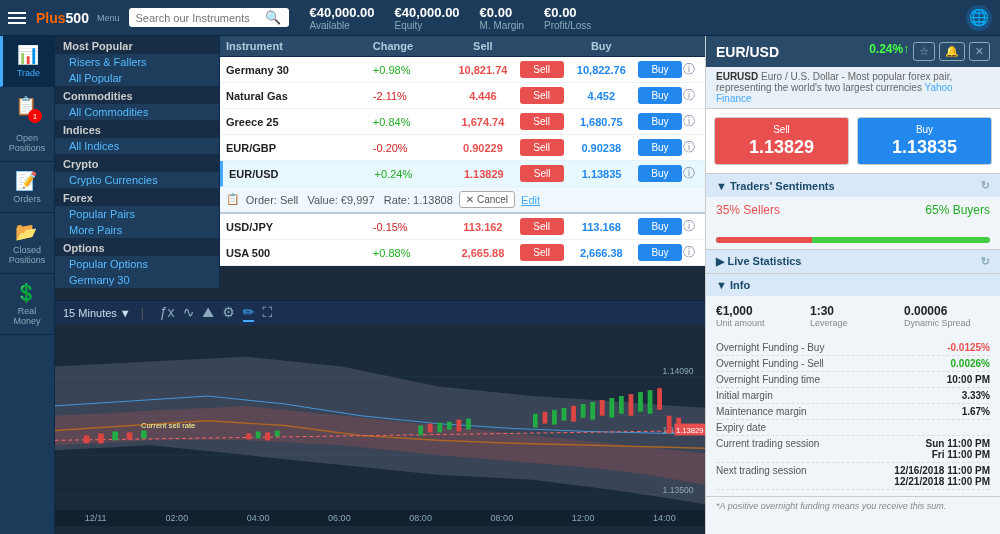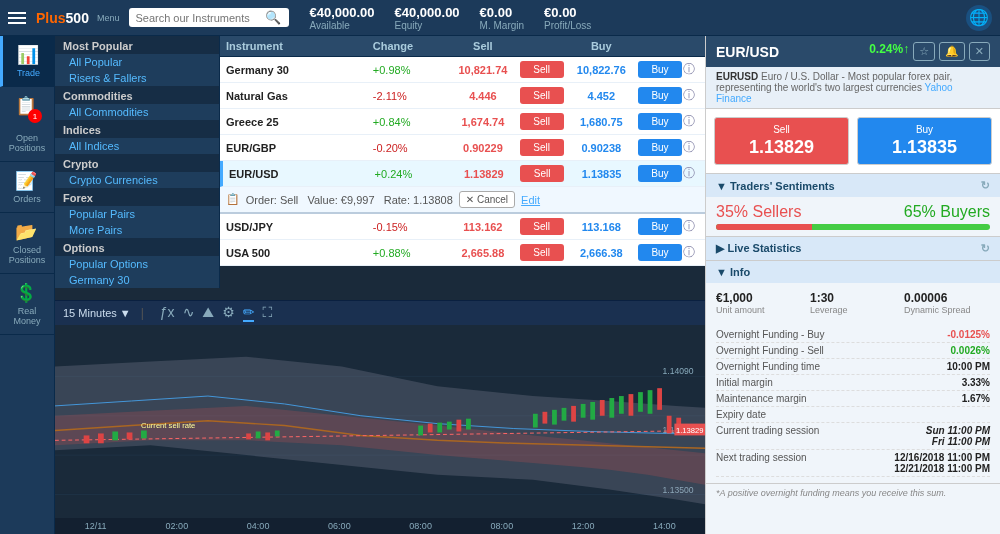--- a/index.html
+++ b/index.html
@@ -73,21 +73,21 @@
     
     .chart-toolbar { background: #1a3050; height: 28px; display: flex; align-items: center; padding: 0 8px; gap: 10px; border-top: 1px solid #0a2040; }
     .chart-timeframe { color: #cde; font-size: 11px; cursor: pointer; display: flex; align-items: center; gap: 3px; }
     .chart-tools { display: flex; gap: 8px; margin-left: 6px; }
     .chart-tool-icon { color: #8ab; font-size: 14px; cursor: pointer; }
     .chart-tool-icon.active { color: #4af; border-bottom: 2px solid #4af; }
 
     
     .chart-area { background: #1a2a3a; height: 220px; position: relative; overflow: hidden; }
     .chart-title { position: absolute; top: 8px; left: 10px; font-size: 14px; color: #fff; font-weight: bold; }
-    .chart-x-axis { position: absolute; bottom: 0; left: 0; right: 0; height: 16px; background: #132030; display: flex; align-items: center; }
+    .chart-x-axis { position: absolute; bottom: 8px; left: 0; right: 0; height: 16px; background: #132030; display: flex; align-items: center; }
     .chart-x-label { flex: 1; text-align: center; font-size: 9px; color: #8ab; }
 
     
     .right-panel { width: 295px; background: #f0f5fa; color: #333; border-left: 1px solid #ccc; display: flex; flex-direction: column; overflow-y: auto; }
     .right-panel-header { background: #2a4a6a; color: #fff; padding: 6px 10px; display: flex; align-items: center; justify-content: space-between; }
     .rp-title { font-size: 14px; font-weight: bold; }
     .rp-change { color: #4f4; font-size: 12px; font-weight: bold; }
     .rp-actions { display: flex; gap: 4px; }
     .rp-action-btn { background: transparent; border: 1px solid #8ab; color: #8ab; border-radius: 3px; padding: 2px 5px; cursor: pointer; font-size: 11px; }
 
@@ -99,21 +99,21 @@
     .rp-prices { display: flex; gap: 8px; padding: 8px; background: #fff; border-bottom: 1px solid #ccc; }
     .rp-price-box { flex: 1; border: 1px solid #ccc; border-radius: 3px; padding: 6px; text-align: center; cursor: pointer; }
     .rp-price-box.sell-box { background: #e85050; color: #fff; }
     .rp-price-box.buy-box { background: #2288ee; color: #fff; }
     .rp-price-label { font-size: 10px; margin-bottom: 2px; }
     .rp-price-value { font-size: 18px; font-weight: bold; }
 
     .rp-section { border-bottom: 1px solid #ccc; }
     .rp-section-header { background: #d8e8f8; padding: 5px 10px; font-weight: bold; font-size: 11px; color: #1a4a6a; cursor: pointer; display: flex; align-items: center; justify-content: space-between; }
     .sentiment-bar { margin: 6px 10px; }
-    .sentiment-labels { display: flex; justify-content: space-between; font-size: 16px; margin-bottom: 3px; }
+    .sentiment-labels { display: flex; justify-content: space-between; font-size: 12px; margin-bottom: 20px; }
     .sellers-label { color: #e85050; }
     .buyers-label { color: #22aa22; }
     .sentiment-track { height: 6px; background: #4c4; border-radius: 3px; position: relative; }
     .sentiment-fill { height: 100%; background: #e85050; border-radius: 3px 0 0 3px; }
 
     .info-grid { display: grid; grid-template-columns: 1fr 1fr 1fr; gap: 8px; padding: 8px 10px; }
     .info-cell { }
     .info-cell-label { font-size: 9px; color: #888; }
     .info-cell-value { font-size: 12px; font-weight: bold; color: #222; }
 
@@ -202,22 +202,22 @@
       <span class="sidebar-icon">💲</span>
       <span class="sidebar-label">Real Money</span>
     </div>
   </div>
 
   <div class="left-content">
     <div class="top-section">
 
       <div class="instruments-panel">
         <div class="category-header">Most Popular</div>
+        <div class="category-item">Risers &amp; Fallers</div>
         <div class="category-item">All Popular</div>
-        <div class="category-item">Risers &amp; Fallers</div>
         <div class="category-header">Commodities</div>
         <div class="category-item">All Commodities</div>
         <div class="category-header">Indices</div>
         <div class="category-item">All Indices</div>
         <div class="category-header">Crypto</div>
         <div class="category-item">Crypto Currencies</div>
         <div class="category-header">Forex</div>
         <div class="category-item">Popular Pairs</div>
         <div class="category-item">More Pairs</div>
         <div class="category-header">Options</div>
@@ -514,21 +514,21 @@
         <div class="info-row">
           <span class="info-row-label">Maintenance margin</span>
           <span class="info-row-value">1.67%</span>
         </div>
         <div class="info-row">
           <span class="info-row-label">Expiry date</span>
           <span class="info-row-value"></span>
         </div>
         <div class="info-row">
           <span class="info-row-label">Current trading session</span>
-          <span class="info-row-value" style="text-align:right;font-size:10px;font-style:italic;">Sun 11:00 PM<br>Fri 11:00 PM</span>
+          <span class="info-row-value" style="text-align:right;font-size:10px;">Sun 11:00 PM<br>Fri 11:00 PM</span>
         </div>
         <div class="info-row">
           <span class="info-row-label">Next trading session</span>
           <span class="info-row-value" style="text-align:right;font-size:10px;">12/16/2018 11:00 PM<br>12/21/2018 11:00 PM</span>
         </div>
       </div>
     </div>
 
     <div class="rp-footnote">*A positive overnight funding means you receive this sum.</div>
   </div>

